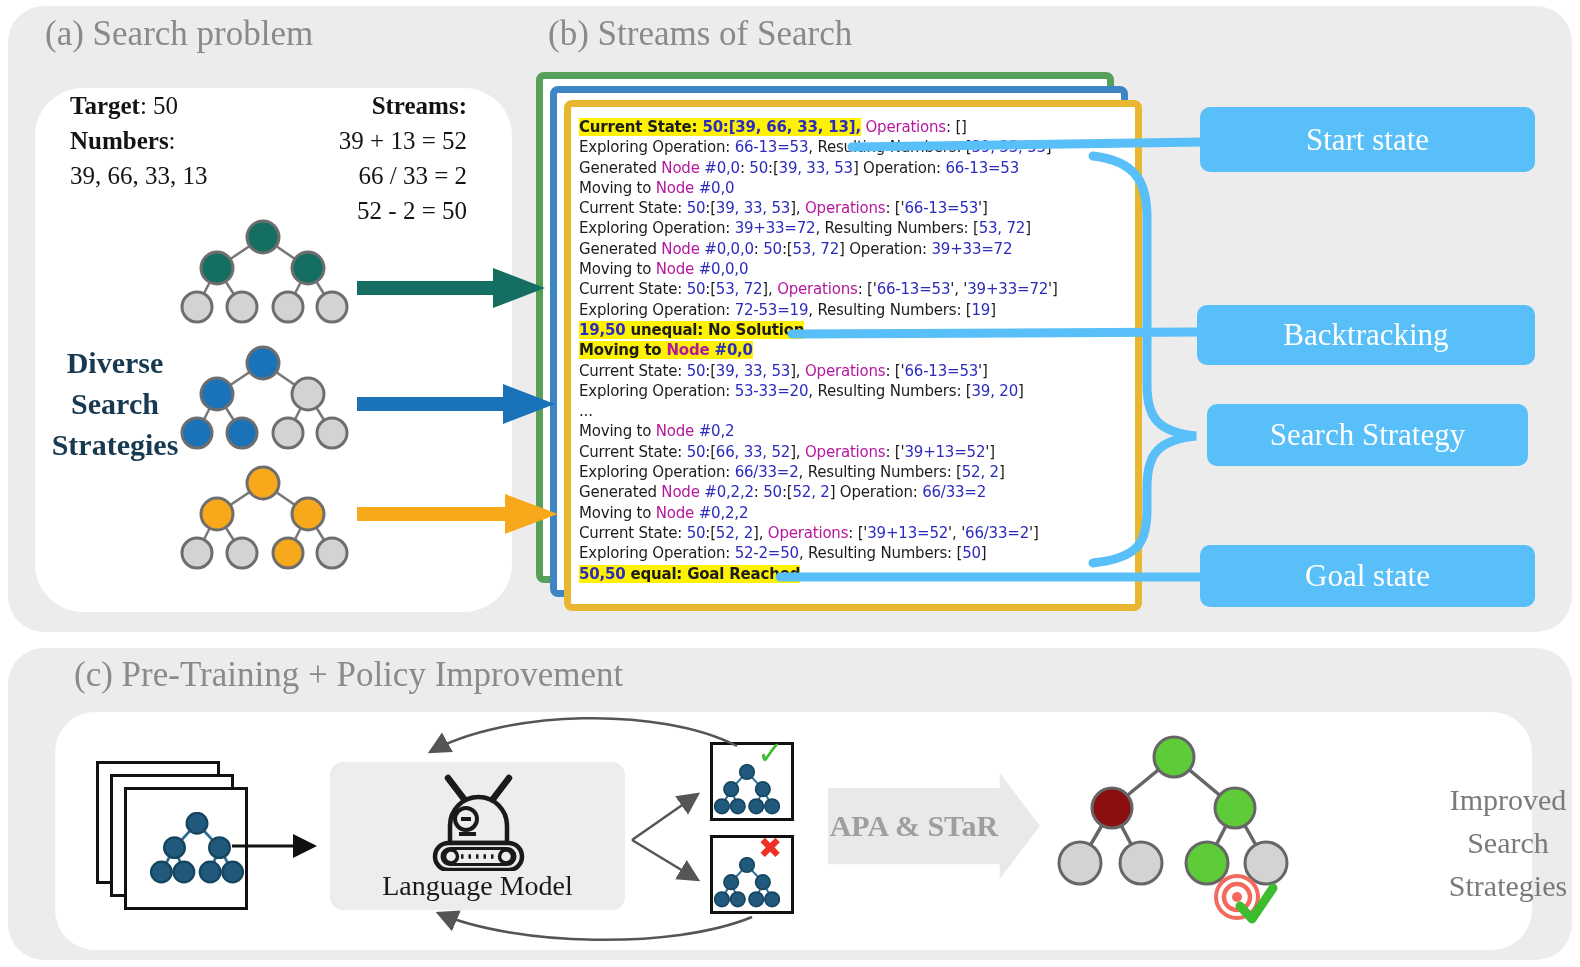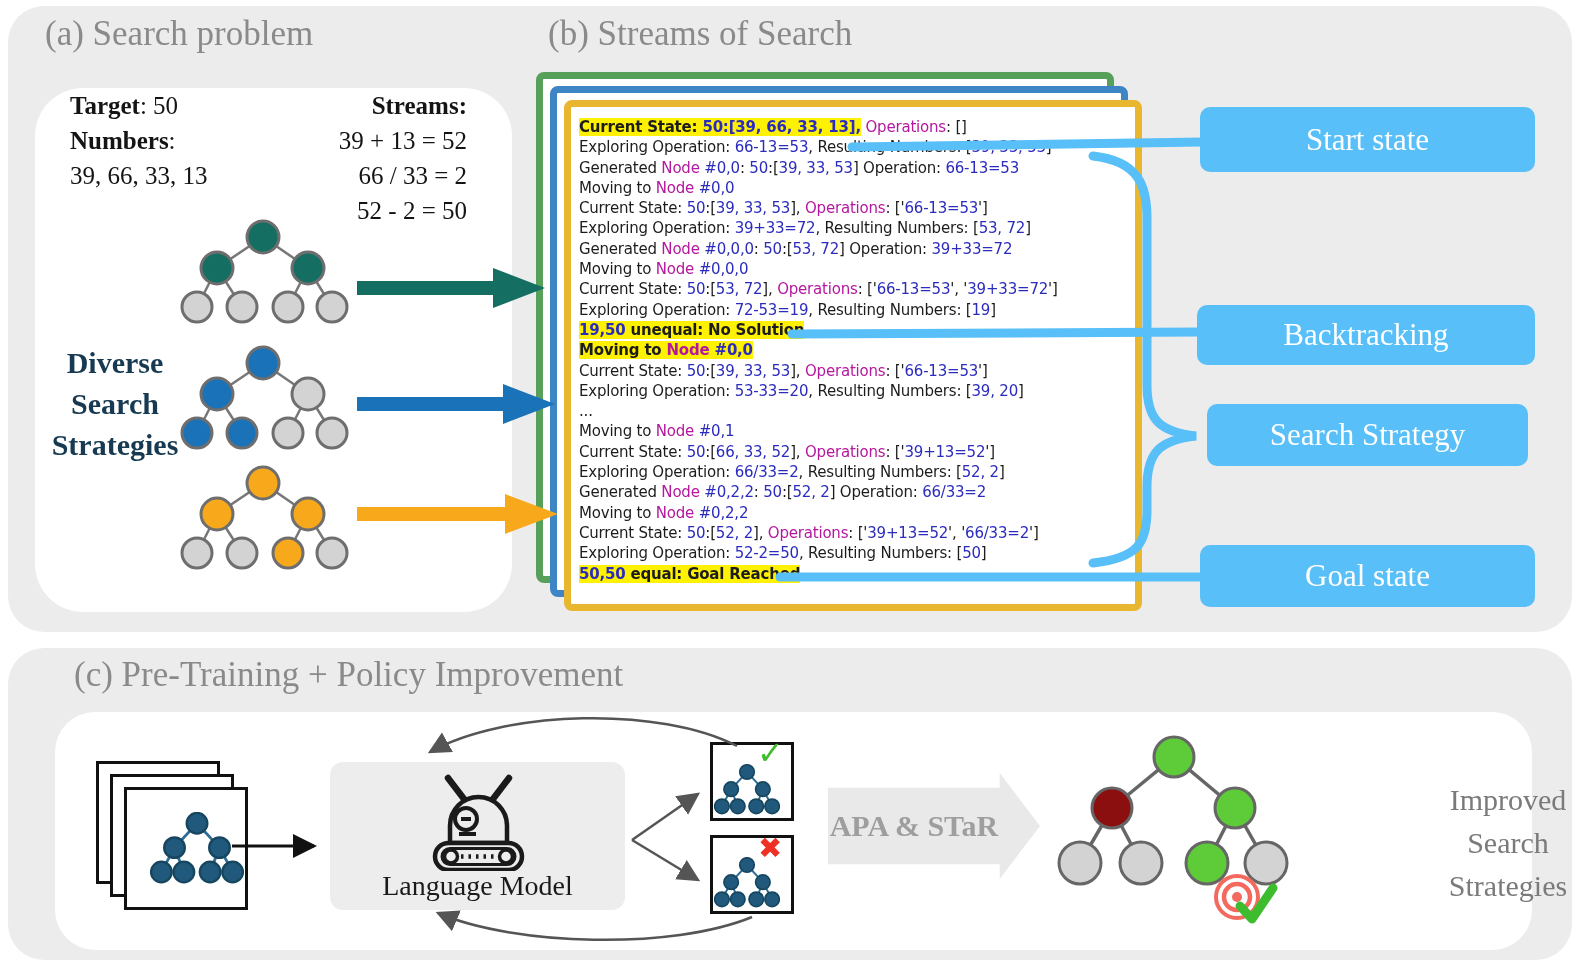--- a/index.html
+++ b/index.html
@@ -140,21 +140,21 @@
       <div class="trace-line"><span class="">Exploring Operation: </span><span class="sn ">39+33=72</span><span class="">, Resulting Numbers: [</span><span class="sn ">53, 72</span><span class="">]</span></div>
       <div class="trace-line"><span class="">Generated </span><span class="sm ">Node</span><span class=""> </span><span class="sn ">#0,0,0</span><span class="">: </span><span class="sn ">50</span><span class="">:[</span><span class="sn ">53, 72</span><span class="">] Operation: </span><span class="sn ">39+33=72</span></div>
       <div class="trace-line"><span class="">Moving to </span><span class="sm ">Node</span><span class=""> </span><span class="sn ">#0,0,0</span></div>
       <div class="trace-line"><span class="">Current State: </span><span class="sn ">50</span><span class="">:[</span><span class="sn ">53, 72</span><span class="">], </span><span class="sm ">Operations</span><span class="">: ['</span><span class="sn ">66-13=53</span><span class="">', '</span><span class="sn ">39+33=72</span><span class="">']</span></div>
       <div class="trace-line"><span class="">Exploring Operation: </span><span class="sn ">72-53=19</span><span class="">, Resulting Numbers: [</span><span class="sn ">19</span><span class="">]</span></div>
       <div class="trace-line"><span class="sn sb sh">19,50</span><span class="sb sh"> unequal: No Solution</span></div>
       <div class="trace-line"><span class="sb sh">Moving to </span><span class="sm sb sh">Node</span><span class="sb sh"> </span><span class="sn sb sh">#0,0</span></div>
       <div class="trace-line"><span class="">Current State: </span><span class="sn ">50</span><span class="">:[</span><span class="sn ">39, 33, 53</span><span class="">], </span><span class="sm ">Operations</span><span class="">: ['</span><span class="sn ">66-13=53</span><span class="">']</span></div>
       <div class="trace-line"><span class="">Exploring Operation: </span><span class="sn ">53-33=20</span><span class="">, Resulting Numbers: [</span><span class="sn ">39, 20</span><span class="">]</span></div>
       <div class="trace-line"><span class="">...</span></div>
-      <div class="trace-line"><span class="">Moving to </span><span class="sm ">Node</span><span class=""> </span><span class="sn ">#0,1</span></div>
+      <div class="trace-line"><span class="">Moving to </span><span class="sm ">Node</span><span class=""> </span><span class="sn ">#0,2</span></div>
       <div class="trace-line"><span class="">Current State: </span><span class="sn ">50</span><span class="">:[</span><span class="sn ">66, 33, 52</span><span class="">], </span><span class="sm ">Operations</span><span class="">: ['</span><span class="sn ">39+13=52</span><span class="">']</span></div>
       <div class="trace-line"><span class="">Exploring Operation: </span><span class="sn ">66/33=2</span><span class="">, Resulting Numbers: [</span><span class="sn ">52, 2</span><span class="">]</span></div>
       <div class="trace-line"><span class="">Generated </span><span class="sm ">Node</span><span class=""> </span><span class="sn ">#0,2,2</span><span class="">: </span><span class="sn ">50</span><span class="">:[</span><span class="sn ">52, 2</span><span class="">] Operation: </span><span class="sn ">66/33=2</span></div>
       <div class="trace-line"><span class="">Moving to </span><span class="sm ">Node</span><span class=""> </span><span class="sn ">#0,2,2</span></div>
       <div class="trace-line"><span class="">Current State: </span><span class="sn ">50</span><span class="">:[</span><span class="sn ">52, 2</span><span class="">], </span><span class="sm ">Operations</span><span class="">: ['</span><span class="sn ">39+13=52</span><span class="">', '</span><span class="sn ">66/33=2</span><span class="">']</span></div>
       <div class="trace-line"><span class="">Exploring Operation: </span><span class="sn ">52-2=50</span><span class="">, Resulting Numbers: [</span><span class="sn ">50</span><span class="">]</span></div>
       <div class="trace-line"><span class="sn sb sh">50,50</span><span class="sb sh"> equal: Goal Reached</span></div>
     </div>
 
   <div id="callouts">

